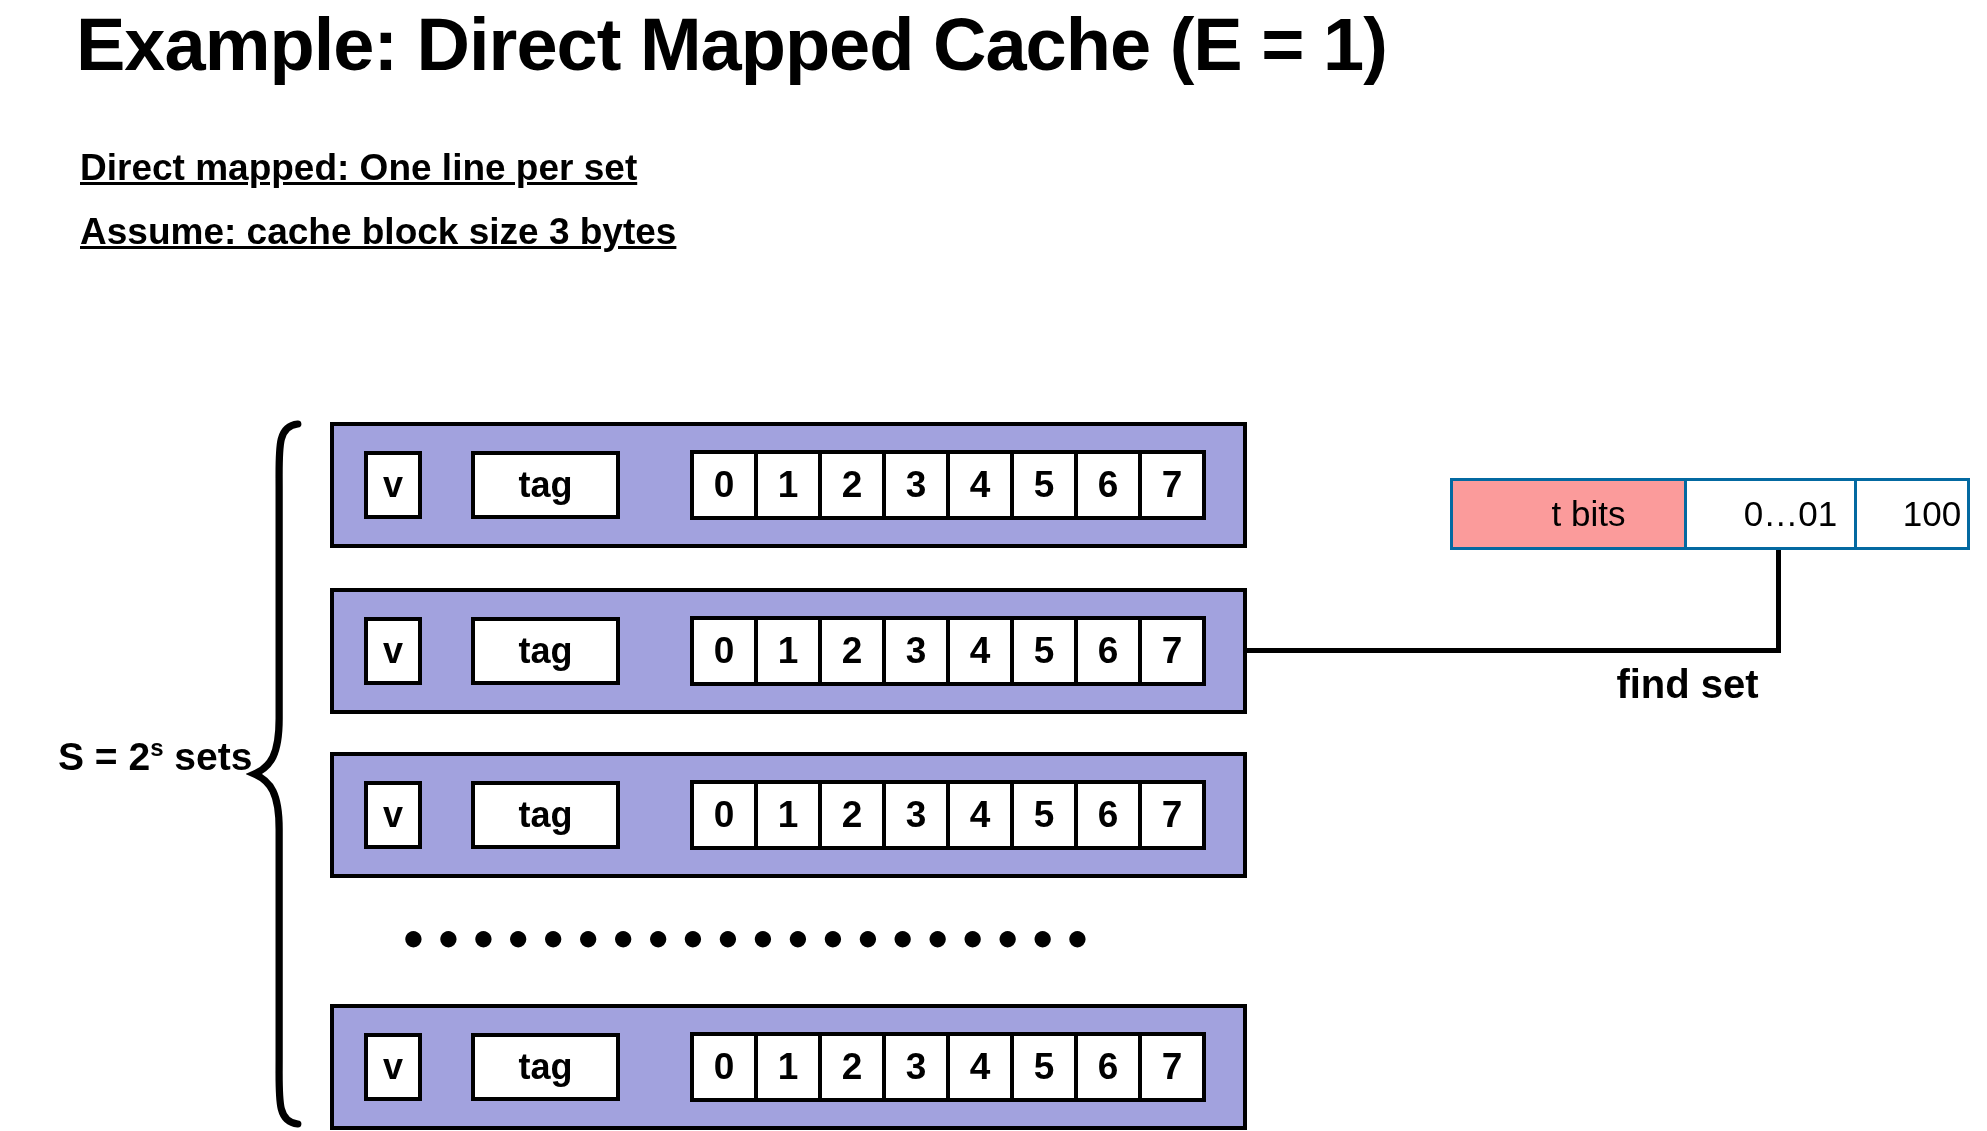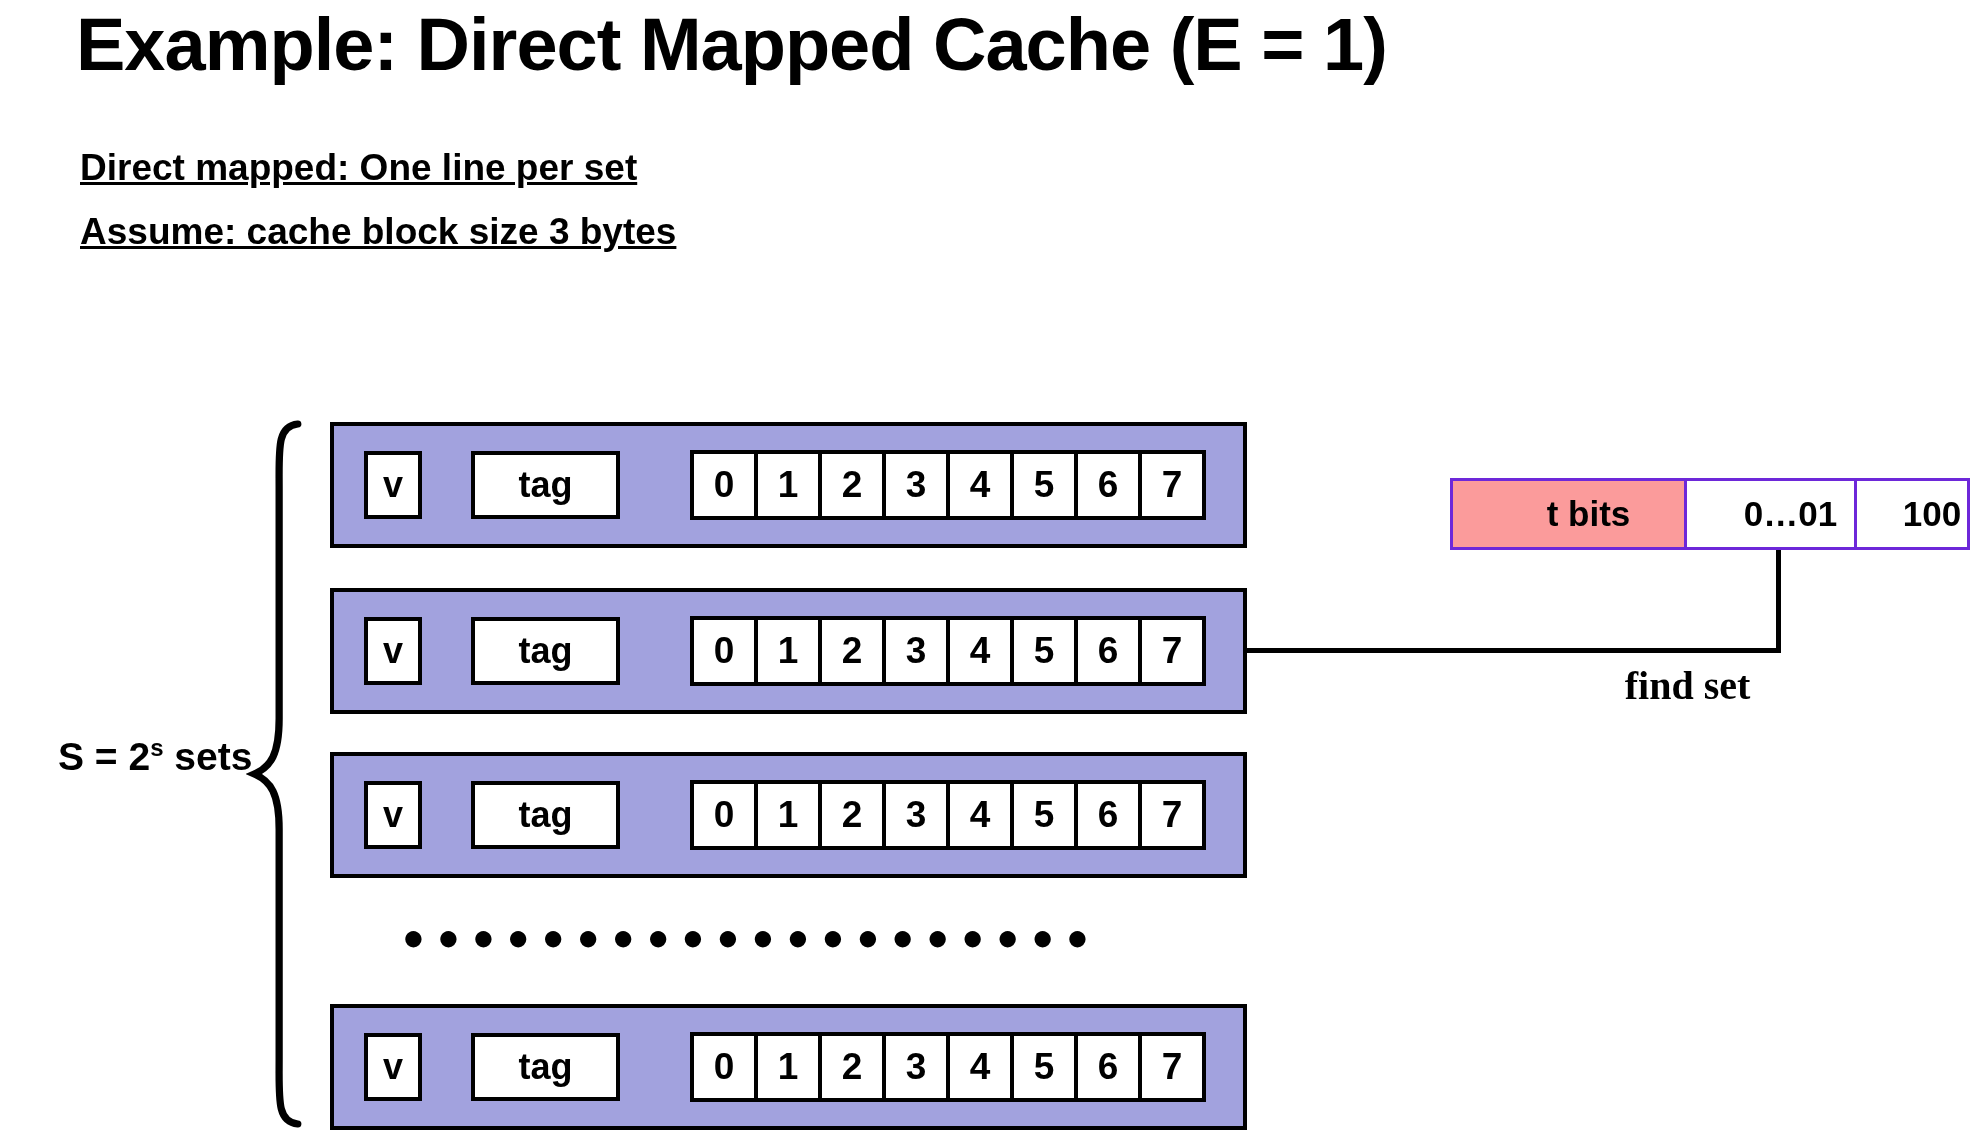--- a/index.html
+++ b/index.html
@@ -135,28 +135,28 @@
     white-space: nowrap;
   }
   .addr-box {
     position: absolute;
     left: 1450px;
     top: 478px;
     display: flex;
     height: 72px;
   }
   .addr-field {
-    border: 3px solid #6d28d9;
+    border: 3px solid #0369a1;
     box-sizing: border-box;
     margin-left: -3px;
     display: flex;
     align-items: center;
     justify-content: center;
     font-size: 35px;
-    font-weight: bold;
+    font-weight: normal;
     background: #ffffff;
     padding-left: 40px;
   }
   .addr-field:first-child { margin-left: 0; }
   .f-tbits  { width: 237px; background: var(--pink, #FB9B9B); }
   .f-set    { width: 173px; }
   .f-offset { width: 116px; }
 
   
   .conn-h {
@@ -177,21 +177,20 @@
   }
   .find-set {
     position: absolute;
     left: 1575px;
     top: 662px;
     width: 225px;
     text-align: center;
     font-size: 40px;
     font-weight: bold;
     white-space: nowrap;
-    font-family: Liberation Serif, serif;
   }
 </style>
 </head>
 <body>
 
 <div id="slide">
 
   <div class="title">Example: Direct Mapped Cache (E = 1)</div>
 
   <div class="subtitle">

